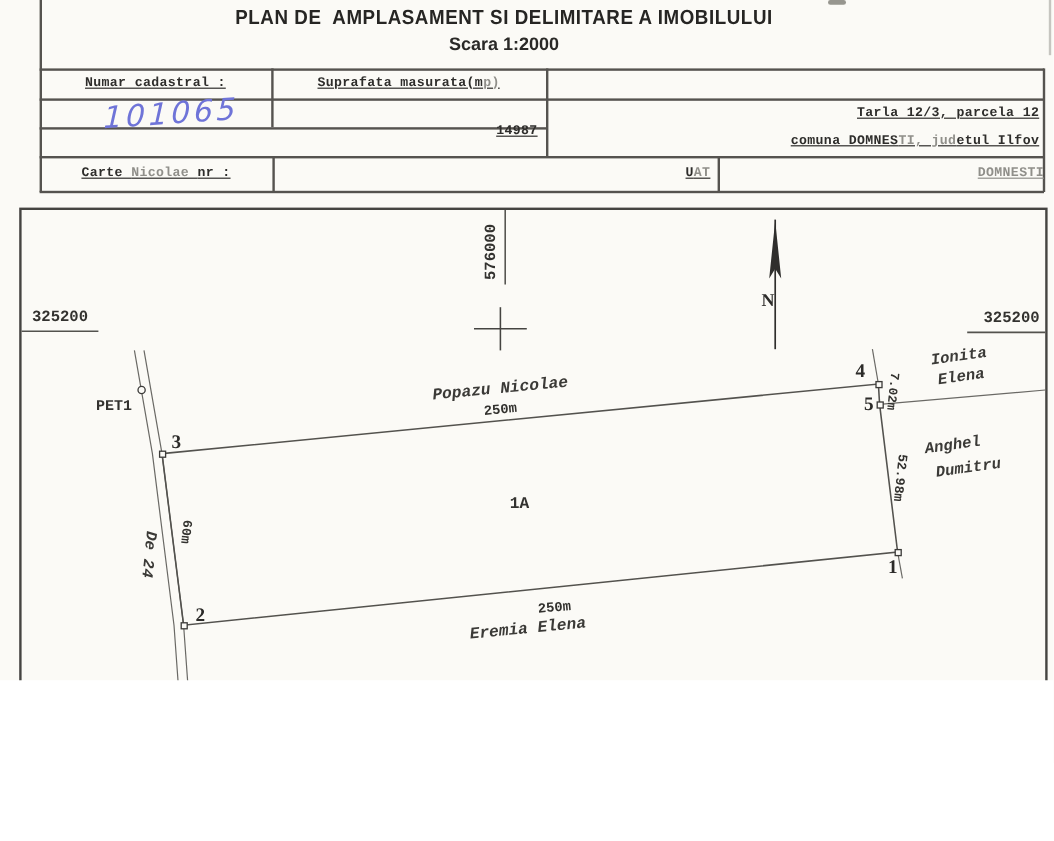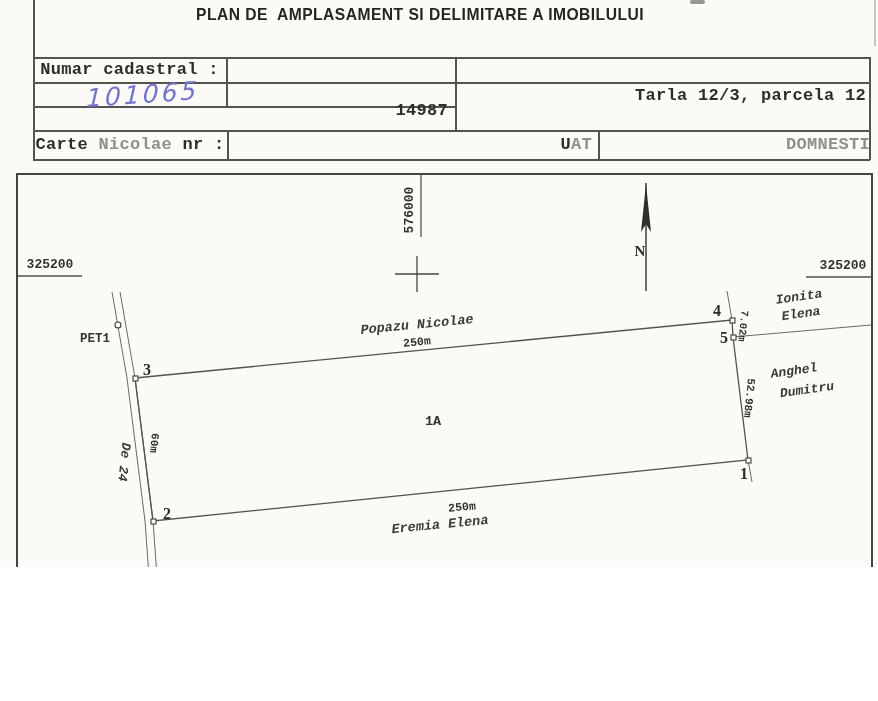--- a/index.html
+++ b/index.html
@@ -18,21 +18,21 @@
   }
   .scara{
     position:absolute; left:0; top:29px; width:840px; text-align:center;
     font-family:"Liberation Sans", sans-serif; font-weight:bold; font-size:15px;
     color:#2a2927;
   }
   .hline,.vline{position:absolute; background:#55534f;}
   .hline{height:1.5px;} .vline{width:1.5px;}
   .cell{
     position:absolute; font-family:"Liberation Mono", monospace; font-weight:bold;
-    font-size:17px; color:#2e2d2b; letter-spacing:.3px; white-space:pre;
+    font-size:11px; color:#2e2d2b; letter-spacing:.3px; white-space:pre;text-decoration:underline;
   }
   .center{display:flex; align-items:center; justify-content:center;}
   .right{display:flex; align-items:center; justify-content:flex-end;}
   .left{display:flex; align-items:center; justify-content:flex-start;}
   .faded{color:#908f8a;}
   .handwriting{
     position:absolute; left:86px; top:78px; width:170px; height:32px;
     font-family:"DejaVu Sans", sans-serif; font-style:italic; font-size:25px;
     letter-spacing:3px; color:#6f74d8; transform:rotate(-4deg) skewX(-6deg);
     font-weight:normal;
@@ -47,39 +47,42 @@
   }
   .scan-mark-tr{position:absolute; left:690px; top:0; width:15px; height:4px; background:#97968f; border-radius:2px;}
   .scan-edge-r{position:absolute; left:874px; top:0; width:2px; height:46px; background:#c6c5c0;}
 </style>
 </head>
 <body>
 
 <div class="page">
 
   <div class="title">PLAN DE  AMPLASAMENT SI DELIMITARE A IMOBILULUI</div>
+  <div class="scara">Scara 1:2000</div>
 
   <div class="hline" style="left:33px;top:57px;width:837px;"></div>
   <div class="hline" style="left:33px;top:82px;width:837px;"></div>
   <div class="hline" style="left:33px;top:106px;width:423px;"></div>
   <div class="hline" style="left:33px;top:130px;width:837px;"></div>
   <div class="hline" style="left:33px;top:159px;width:837px;"></div>
   <div class="vline" style="left:33px;top:0;height:160px;"></div>
   <div class="vline" style="left:226px;top:57px;height:49px;"></div>
   <div class="vline" style="left:227px;top:130px;height:30px;"></div>
   <div class="vline" style="left:455px;top:57px;height:73px;"></div>
   <div class="vline" style="left:598px;top:130px;height:30px;"></div>
   <div class="vline" style="left:869px;top:57px;height:103px;"></div>
 
   <div class="cell center" style="left:33px;top:57px;width:193px;height:25px;">Numar cadastral :</div>
+  <div class="cell center" style="left:226px;top:57px;width:229px;height:25px;"><span>Suprafata masurata(m</span><span class="faded">p)</span></div>
 
   <div class="handwriting">101065</div>
 
   <div class="cell right" style="left:226px;top:82px;width:222px;height:24px;margin-top:16px;">14987</div>
   <div class="cell right" style="left:455px;top:84px;width:411px;height:22px;">Tarla 12/3, parcela 12</div>
+  <div class="cell right" style="left:455px;top:107px;width:411px;height:22px;"><span>comuna DOMNES</span><span class="faded">TI, jud</span><span>etul Ilfov</span></div>
 
   <div class="cell center" style="left:33px;top:130px;width:194px;height:29px;"><span>Carte </span><span class="faded">Nicolae </span><span>nr :</span></div>
   <div class="cell right" style="left:455px;top:130px;width:137px;height:29px;"><span>U</span><span class="faded">AT</span></div>
   <div class="cell right faded" style="left:606px;top:130px;width:264px;height:29px;">DOMNESTI</div>
 
   <svg class="map-svg" width="878" height="701" viewBox="0 0 878 701">
 
     <rect x="17" y="174" width="855" height="514" fill="none" stroke="#454441" stroke-width="2"></rect>
     <line x1="14" y1="689" x2="874" y2="689" stroke="#3a3937" stroke-width="3"></line>
 

